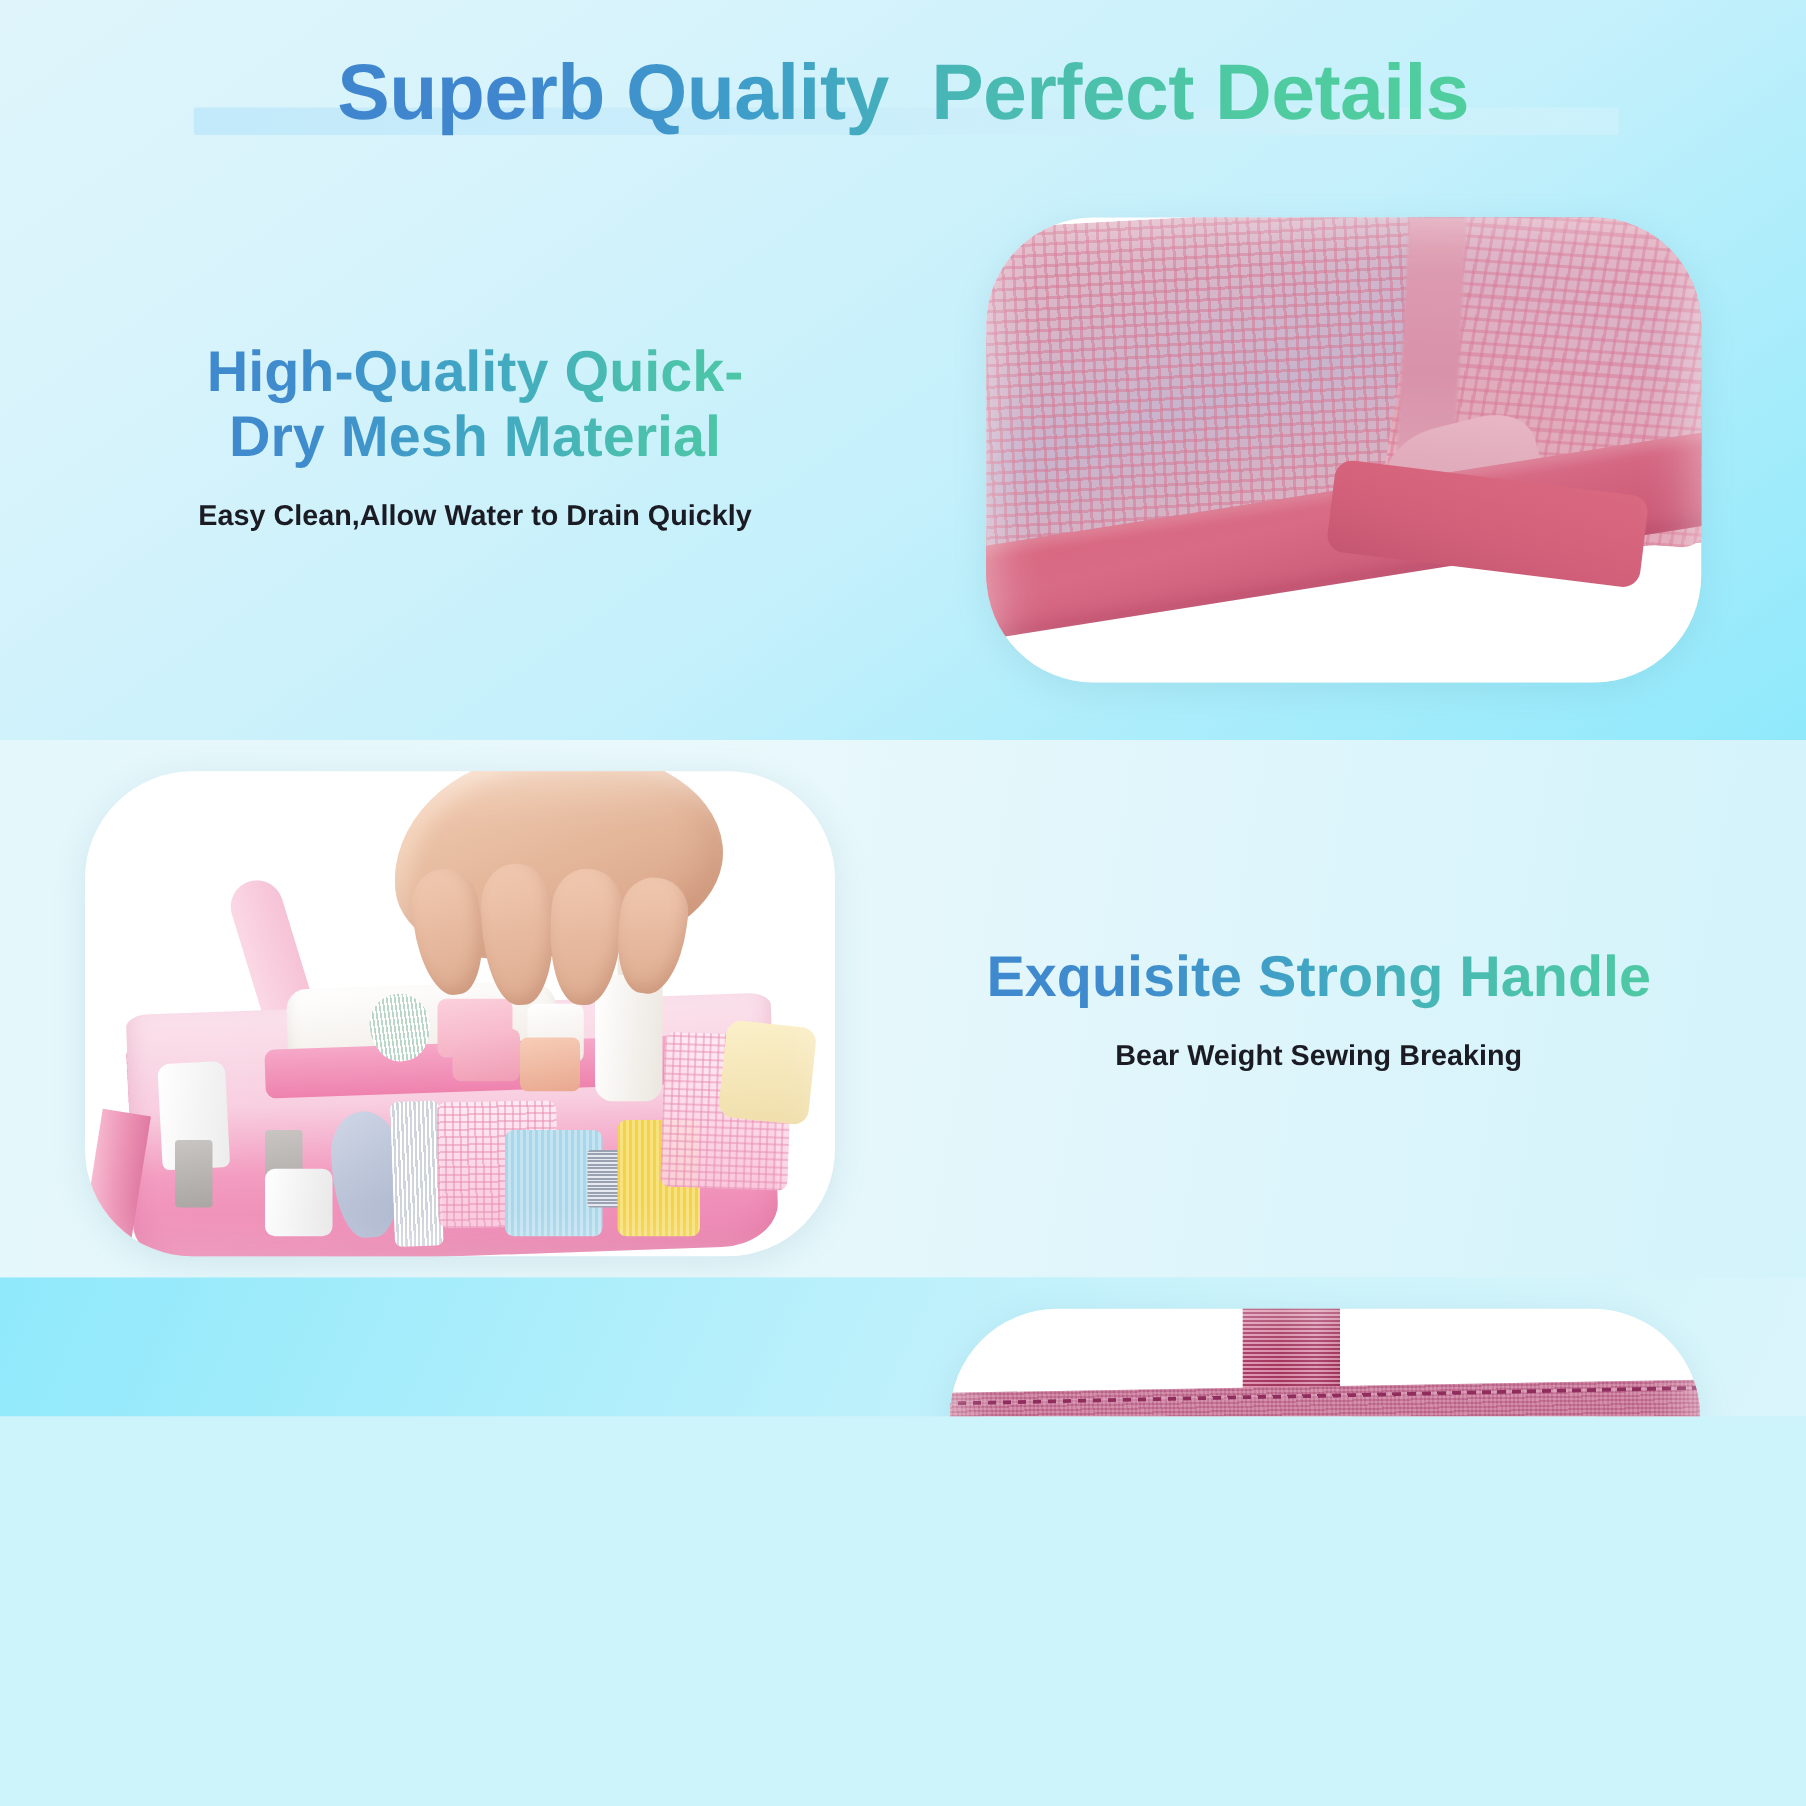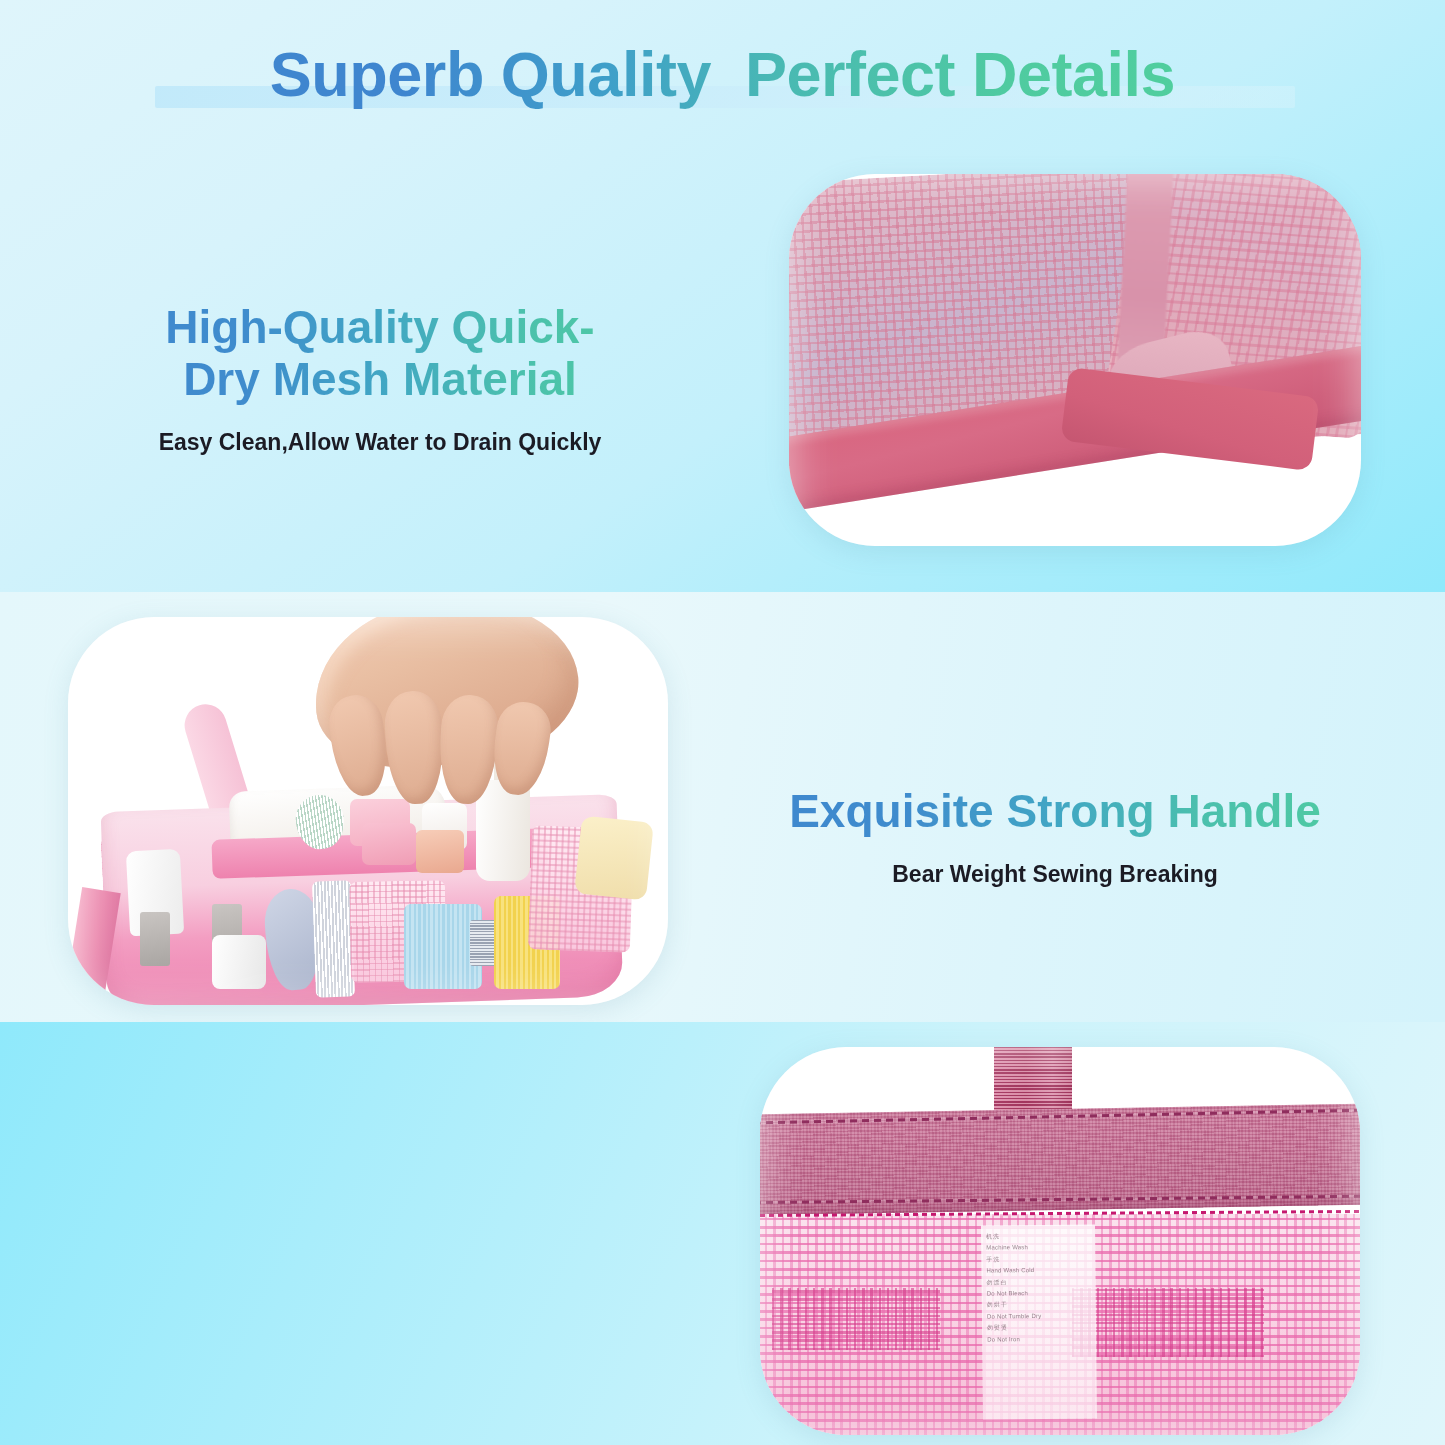--- a/index.html
+++ b/index.html
@@ -1,21 +1,21 @@
 <!DOCTYPE html>
 <html><head>
 <meta charset="utf-8">
 <style>
   * { margin:0; padding:0; box-sizing:border-box; }
   html,body { width:1445px; height:1445px; overflow:hidden; }
   body {
     font-family:"Liberation Sans", sans-serif;
     background:#cdf3fb;
   }
-  .page { position:relative; width:1445px; height:1445px; overflow:hidden; }
+  .page { position:relative; width:1445px; height:1133px; overflow:hidden; }
 
   
   .sec { position:absolute; left:0; width:1445px; overflow:hidden; }
   .sec1 { top:0;    height:592px;
           background:linear-gradient(145deg,#dff5fb 0%,#d7f3fb 25%,#c3f0fb 58%,#8fe9fb 100%); }
   .sec2 { top:592px; height:430px;
           background:linear-gradient(100deg,#e4f7fb 0%,#e9f8fb 40%,#ddf5fb 70%,#d3f3fb 100%); }
   .sec3 { top:1022px; height:423px;
           background:linear-gradient(115deg,#8fe9fb 0%,#a9edfb 25%,#cbf3fb 60%,#dff6fb 100%); }
 
@@ -31,21 +31,21 @@
     text-align:center;
     font-size:63px; font-weight:bold; letter-spacing:-.5px;
     white-space:pre;
     background-image:linear-gradient(90deg,#3f86cf 0%,#3f86cf 28%,#3f9fc9 42%,#49b9b3 54%,#4fcba0 70%,#52d39a 100%);
     -webkit-background-clip:text; background-clip:text;
     color:transparent; -webkit-text-fill-color:transparent;
     text-shadow:none;
   }
 
   
-  .tblock { position:absolute;margin-top:30px; }
+  .tblock { position:absolute; }
   .tblock h2 {
     font-size:46px; font-weight:bold; line-height:1.13; white-space:pre-line;
     background-image:linear-gradient(90deg,#3f86cf 0%,#3f8ccd 30%,#41a6c4 50%,#4bc0ad 70%,#51d09c 100%);
     -webkit-background-clip:text; background-clip:text;
     color:transparent; -webkit-text-fill-color:transparent;
   }
   .tblock p {
     margin-top:22px;
     font-size:23px; font-weight:700; color:#1b1b24; line-height:1.25;
   }

